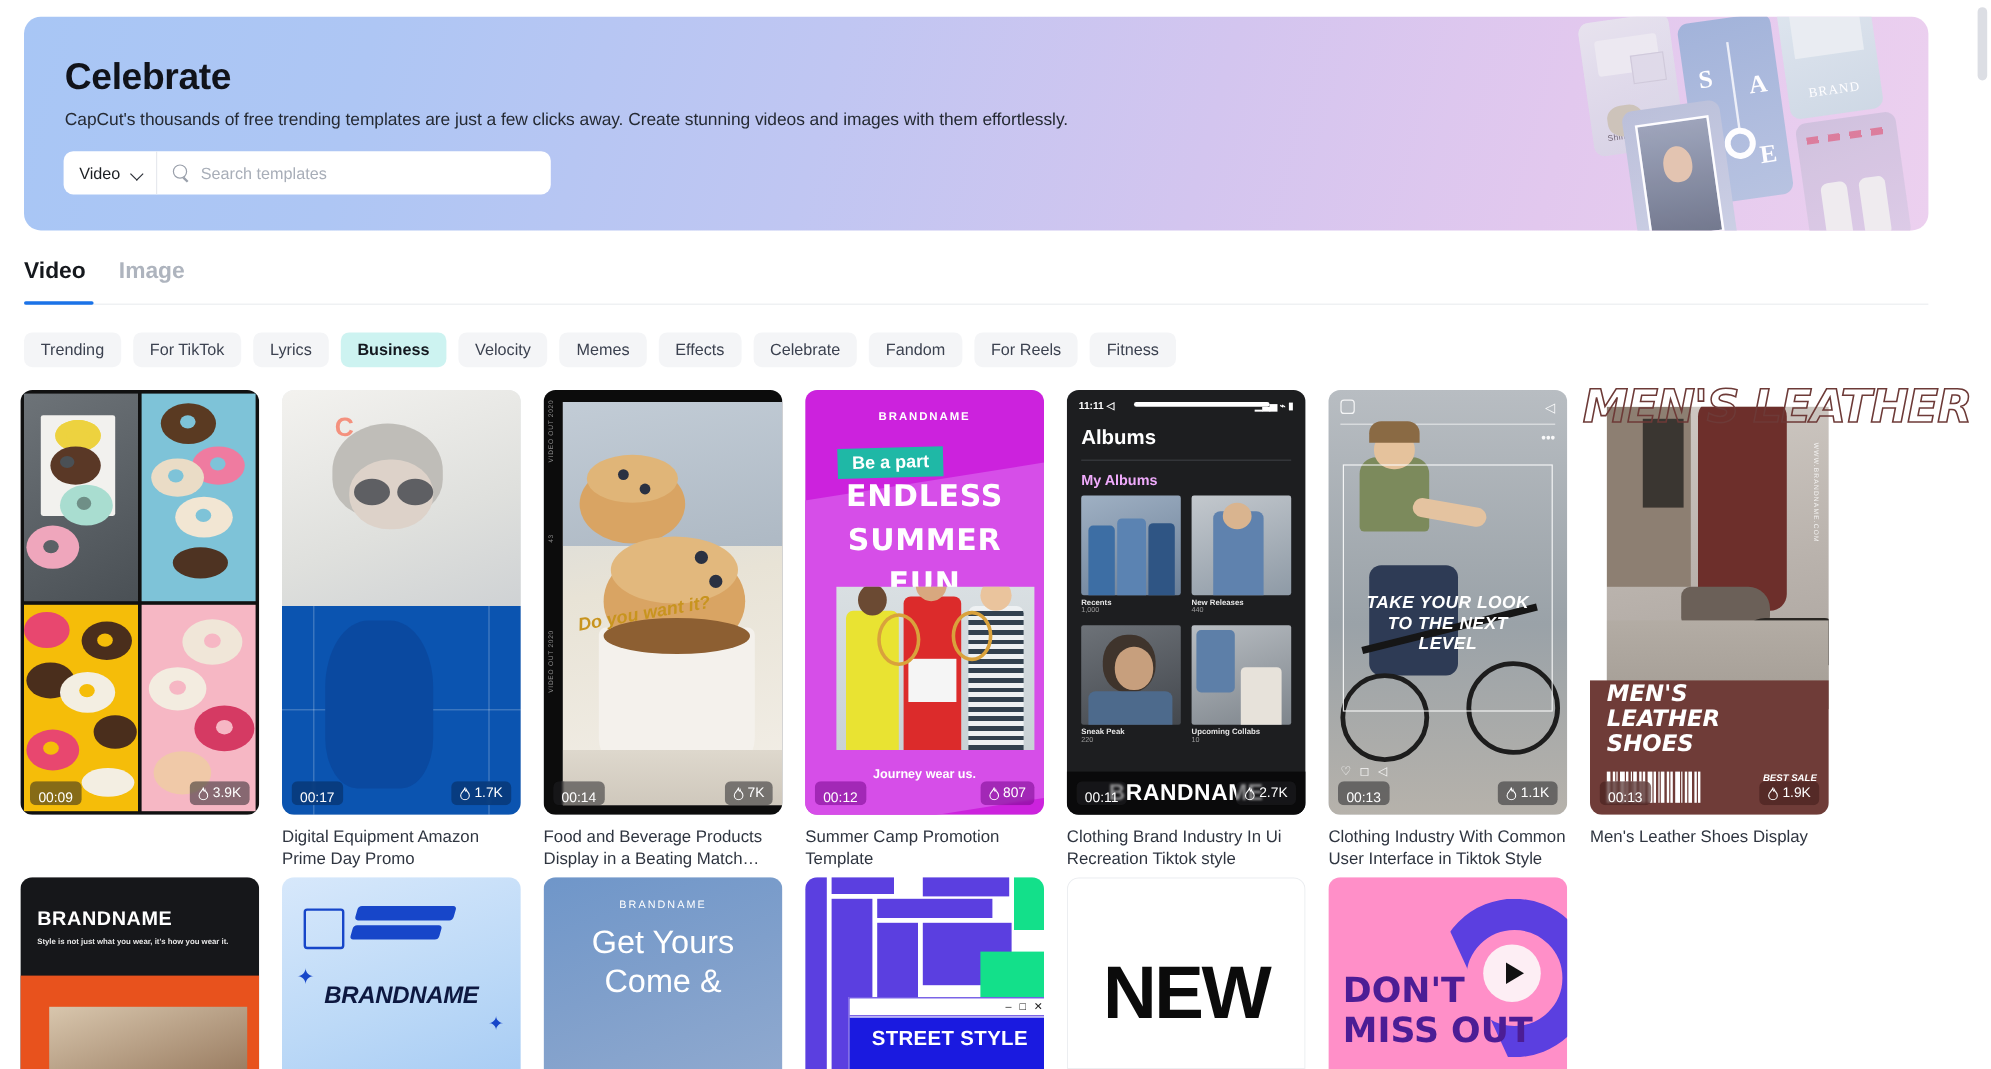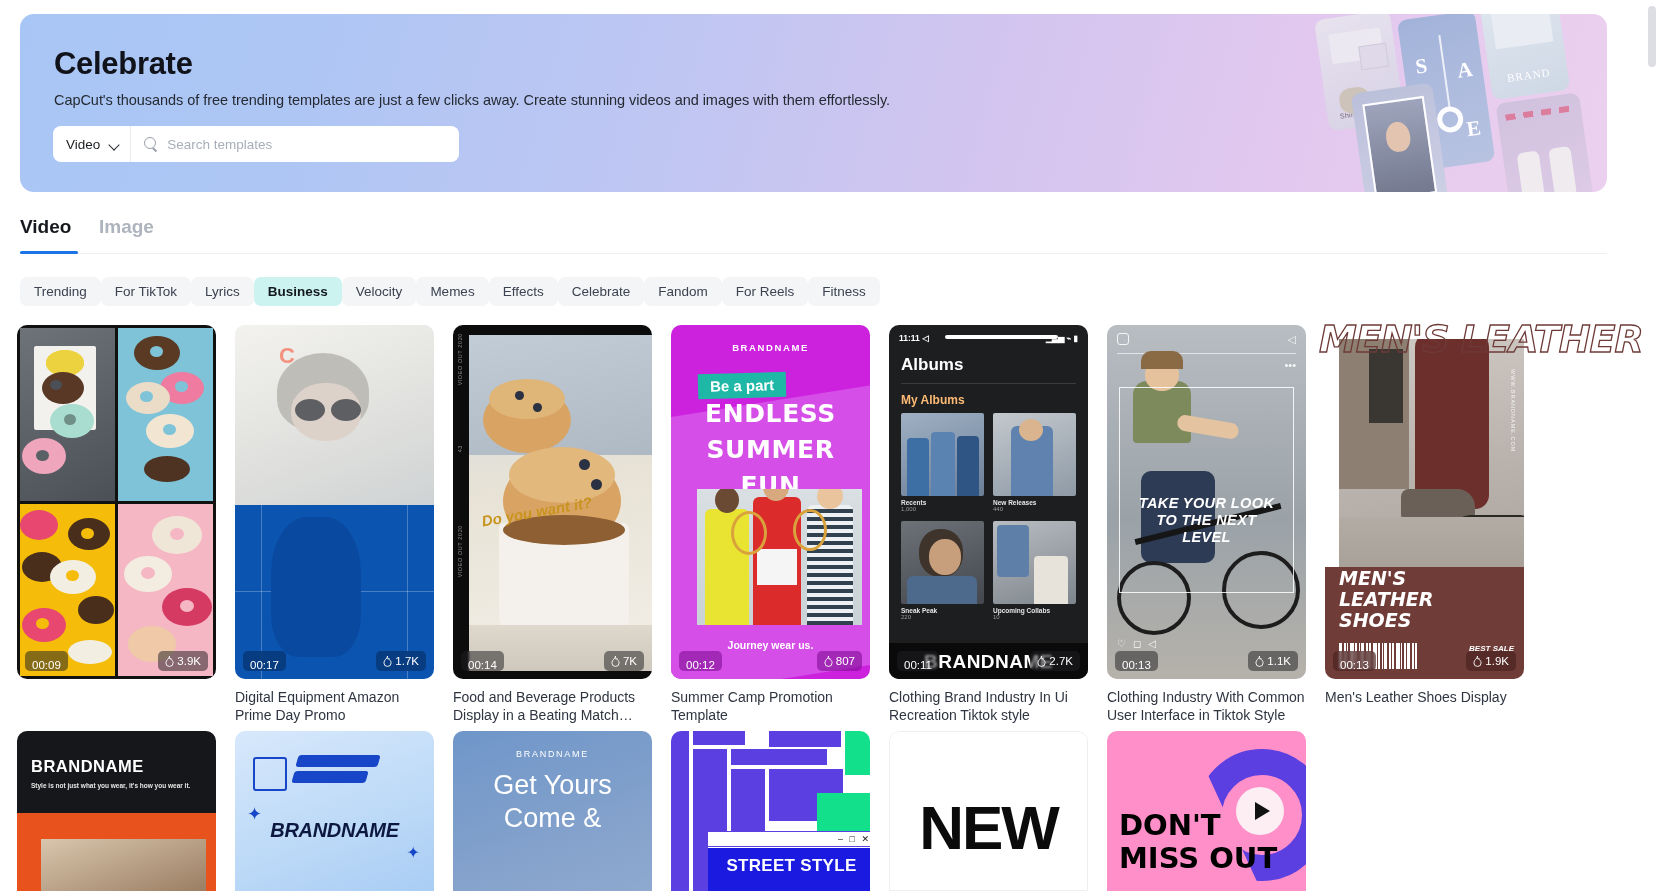--- a/index.html
+++ b/index.html
@@ -59,21 +59,21 @@
   .ctile .cap { position:absolute; left:0; right:0; bottom:10px; text-align:center; font-size:7px; color:#6d6470; letter-spacing:.3px;}
   .sale-l { position:absolute; color:#fff; font-weight:700; font-family:"Liberation Serif", serif; }
 
   
   .tabs { position:absolute; left:20px; top:216px; width:1587px; height:38px; border-bottom:1px solid #eceef1; }
   .tab { position:absolute; top:0; font-size:19px; font-weight:700; color:#aeb4be; cursor:pointer; }
   .tab.active { color:#15181d; }
   .tab-ul { position:absolute; bottom:-1px; height:3px; background:#1b73e8; border-radius:2px; }
 
   
-  .chips { position:absolute; left:20px; top:277px; display:flex; }
+  .chips { position:absolute; left:20px; top:277px; display:flex; gap:10px; }
   .chip {
     height:29px; padding:0 14px; border-radius:7px;
     background:#f4f5f7; color:#3c4250;
     font-size:13.5px; display:flex; align-items:center; cursor:pointer; white-space:nowrap;
   }
   .chip.active { background:#cdf3f1; color:#13181f; font-weight:700; }
 
   
   .grid {
     position:absolute; left:17px; top:325px; width:1620px;
@@ -123,21 +123,21 @@
   .c4-h { position:absolute; left:0; right:0; color:#fff; font-weight:800; font-size:25px; letter-spacing:.6px; text-align:center; font-family:"DejaVu Sans", sans-serif;}
   .c4-kids { position:absolute; left:26px; right:8px; top:164px; height:136px; background:linear-gradient(180deg,#d9dfe2,#c9d2d6); overflow:hidden;}
   .kid { position:absolute; bottom:0; border-radius:6px 6px 0 0; }
   .c4-foot { position:absolute; left:0; right:0; bottom:28px; text-align:center; color:#fff; font-size:10.5px; font-weight:700; }
 
   
   .c5 { position:absolute; inset:0; background:#1d1e20; }
   .c5-status { position:absolute; left:10px; right:10px; top:8px; display:flex; align-items:center; justify-content:space-between; color:#fff; font-size:8.5px; font-weight:700;}
   .c5-h { position:absolute; left:12px; top:30px; color:#fff; font-size:17px; font-weight:700; }
   .c5-rule { position:absolute; left:12px; right:12px; top:58px; height:1px; background:#3a3c40; }
-  .c5-sub { position:absolute; left:12px; top:68px; color:#fdba74; font-size:12px; font-weight:700; }
+  .c5-sub { position:absolute; left:12px; top:68px; color:#f0abfc; font-size:12px; font-weight:700; }
   .c5-grid { position:absolute; left:12px; right:12px; top:88px; display:grid; grid-template-columns:1fr 1fr; gap:9px; }
   .c5-cell img, .c5-ph { width:100%; height:83px; border-radius:2px; display:block; }
   .c5-t { color:#e6e6e6; font-size:6.5px; font-weight:700; margin-top:3px; }
   .c5-n { color:#9b9b9b; font-size:6px; }
   .c5-brand { position:absolute; left:0; right:0; bottom:6px; text-align:center; color:#fff; font-size:19px; font-weight:800; letter-spacing:.5px;}
   .c5-barbg { position:absolute; left:0; right:0; bottom:0; height:36px; background:#0a0a0b;}
 
   
   .c6 { position:absolute; inset:0; background:linear-gradient(180deg,#b8bdc2,#9aa2a8 55%,#b6b2ab); }
   .c6-frame { position:absolute; left:12px; right:12px; top:62px; bottom:86px; border:1.5px solid rgba(255,255,255,.85); }
@@ -175,21 +175,21 @@
   .r2d { position:absolute; inset:0; background:#fff; }
   .r2d-blk { position:absolute; background:#5b3fe0; }
   .r2d-grn { position:absolute; background:#13e08a; }
   .r2d-win { position:absolute; left:36px; right:-6px; top:100px; bottom:-30px; background:#fff; border:1.2px solid #5b3fe0; }
   .r2d-tb { position:absolute; left:0; right:0; top:0; height:15px; border-bottom:1.2px solid #5b3fe0; color:#222; font-size:9px; text-align:right; padding-right:4px; line-height:15px; letter-spacing:2px;}
   .r2d-body { position:absolute; left:0; right:0; top:16px; bottom:0; background:#1a1ae0; color:#fff; font-weight:800; font-size:17px; text-align:center; padding-top:8px; letter-spacing:.3px;}
   .r2e { position:absolute; inset:0; background:#fff; border:1px solid #eceef1; border-radius:10px 10px 0 0;}
   .r2e-t { position:absolute; left:0; right:0; top:60px; text-align:center; font-size:62px; font-weight:800; color:#0b0b0b; letter-spacing:-2px;}
   .r2f { position:absolute; inset:0; background:#ff8fc8; }
   .r2f-arc { position:absolute; right:-22px; top:18px; width:132px; height:132px; border-radius:50%; border:26px solid #5b3fe0; clip-path: polygon(0 0,100% 0,100% 100%,46% 100%); }
-  .r2f-t { position:absolute; left:12px; top:78px; color:#000000; font-weight:800; font-size:29px; line-height:33px; font-family:"DejaVu Sans", sans-serif;}
+  .r2f-t { position:absolute; left:12px; top:78px; color:#4c1d95; font-weight:800; font-size:29px; line-height:33px; font-family:"DejaVu Sans", sans-serif;}
   .r2f-play { position:absolute; right:22px; top:56px; width:48px; height:48px; border-radius:50%; background:#fdeef4; display:flex; align-items:center; justify-content:center;}
   .r2f-play i { width:0;height:0;border-left:15px solid #111;border-top:9px solid transparent;border-bottom:9px solid transparent; margin-left:4px;}
   .r2g { position:absolute; inset:0; background:linear-gradient(160deg,#e3cdb8,#d7c1ac); }
   .r2g-in { position:absolute; left:18px; right:18px; top:58px; bottom:-24px; background:#8d7566; border:1px solid #cdb8a6; }
   .r2g-lab { position:absolute; left:50%; transform:translateX(-50%); top:44px; background:#6b564a; color:#fff; font-size:8px; padding:3px 8px; white-space:nowrap;}
 
   
   .sbtrack { position:absolute; right:0; top:0; width:14px; height:891px; background:#fff; }
   .sbthumb { position:absolute; right:3px; top:6px; width:8px; height:61px; background:#dcdee4; border-radius:4px; cursor:pointer;}
 </style>

